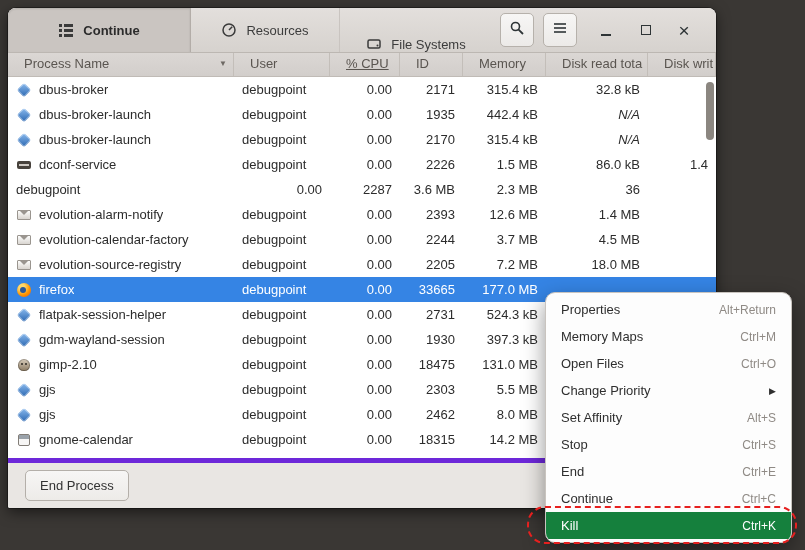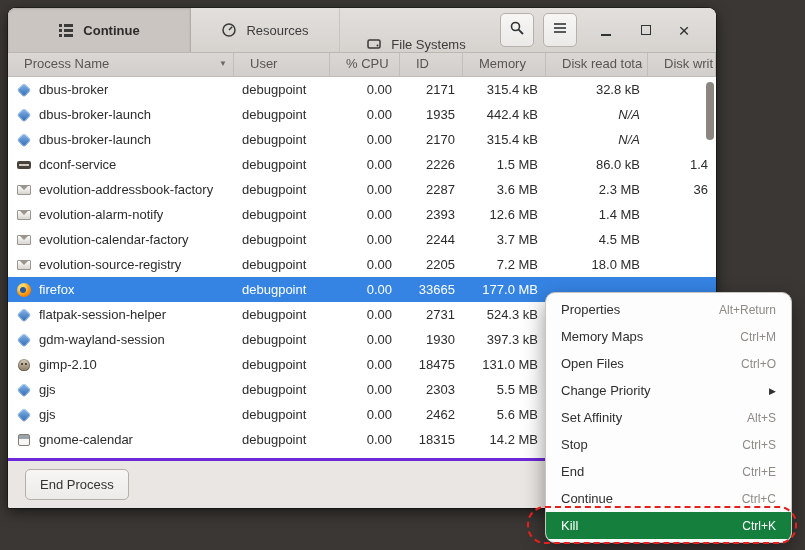--- a/index.html
+++ b/index.html
@@ -54,21 +54,21 @@
   
   .grid-cols { display:grid; grid-template-columns:226px 96px 70px 63px 83px 102px auto; }
   .col-header-row {
     height:23px; background:linear-gradient(#dbd7d4,#d2cecb);
     border-bottom:1px solid #c0bbb6; font-size:13px; color:#5a5550;
   }
   .col-header {
     line-height:22px; padding:0 16px; border-right:1px solid #c3beb9;
     white-space:nowrap; overflow:hidden; position:relative; box-sizing:border-box;
   }
-  .col-header.num-h { text-align:left; }
+  .col-header.num-h { text-align:left;text-decoration:underline; }
   .sort-arrow { position:absolute; right:6px; top:0; font-size:8px; color:#6e6964; line-height:22px; }
 
   
   .rows { height:383px; overflow:hidden; background:#ffffff; position:relative; }
   .row { height:25px; align-items:center; font-size:13px; color:#2c2c2c; }
   .row.selected { background:#3584e4; color:#ffffff; }
   .cell { padding:0 8px; white-space:nowrap; overflow:hidden; box-sizing:border-box; }
   .num { text-align:right; }
   .na { font-style:italic; }
   .name-cell { display:flex; align-items:center; gap:7px; }
@@ -99,21 +99,21 @@
   .icon-calendar::after { content:""; position:absolute; left:3px; right:3px; top:3px; height:4px; background:#9aa2aa; }
 
   
   .scrollbar { position:absolute; right:2px; top:70px; width:8px; height:378px; z-index:5; }
   .scroll-thumb { position:absolute; top:4px; left:0; width:8px; height:58px;
     background:#8b8680; border-radius:4px; }
 
   
   .action-bar {
     position:absolute; left:0; right:0; bottom:0; height:50px;
-    background:#e9e6e3; border-top:3px solid #6d28d9;
+    background:#e9e6e3; border-top:5px solid #6d28d9;
     display:flex; align-items:center; padding-left:17px; box-sizing:border-box;
     border-radius:0 0 2px 2px;
   }
   .end-process-btn {
     height:31px; padding:0 14px; font-size:13px; color:#333333;
     background:linear-gradient(#f7f6f5,#edebe8);
     border:1px solid #b4afa9; border-radius:5px;
     font-family:inherit;
   }
 
@@ -265,24 +265,20 @@
       <span class="name-text">dconf-service</span>
     </div>
     <div class="cell user-cell">debugpoint</div>
     <div class="cell num cpu-cell">0.00</div>
     <div class="cell num id-cell">2226</div>
     <div class="cell num mem-cell">1.5 MB</div>
     <div class="cell num dr-cell">86.0 kB</div>
     <div class="cell num dw-cell">1.4</div>
   </div>
       <div class="row grid-cols">
-    <div class="cell name-cell">
-      <span class="proc-icon icon-mail"></span>
-      <span class="name-text">evolution-addressbook-factory</span>
-    </div>
     <div class="cell user-cell">debugpoint</div>
     <div class="cell num cpu-cell">0.00</div>
     <div class="cell num id-cell">2287</div>
     <div class="cell num mem-cell">3.6 MB</div>
     <div class="cell num dr-cell">2.3 MB</div>
     <div class="cell num dw-cell">36</div>
   </div>
       <div class="row grid-cols">
     <div class="cell name-cell">
       <span class="proc-icon icon-mail"></span>
@@ -380,21 +376,21 @@
     <div class="cell num dw-cell"></div>
   </div>
       <div class="row grid-cols">
     <div class="cell name-cell">
       <span class="proc-icon icon-app-blue"></span>
       <span class="name-text">gjs</span>
     </div>
     <div class="cell user-cell">debugpoint</div>
     <div class="cell num cpu-cell">0.00</div>
     <div class="cell num id-cell">2462</div>
-    <div class="cell num mem-cell">5.6 MB</div>
+    <div class="cell num mem-cell">8.0 MB</div>
     <div class="cell num dr-cell"></div>
     <div class="cell num dw-cell"></div>
   </div>
       <div class="row grid-cols">
     <div class="cell name-cell">
       <span class="proc-icon icon-calendar"></span>
       <span class="name-text">gnome-calendar</span>
     </div>
     <div class="cell user-cell">debugpoint</div>
     <div class="cell num cpu-cell">0.00</div>

